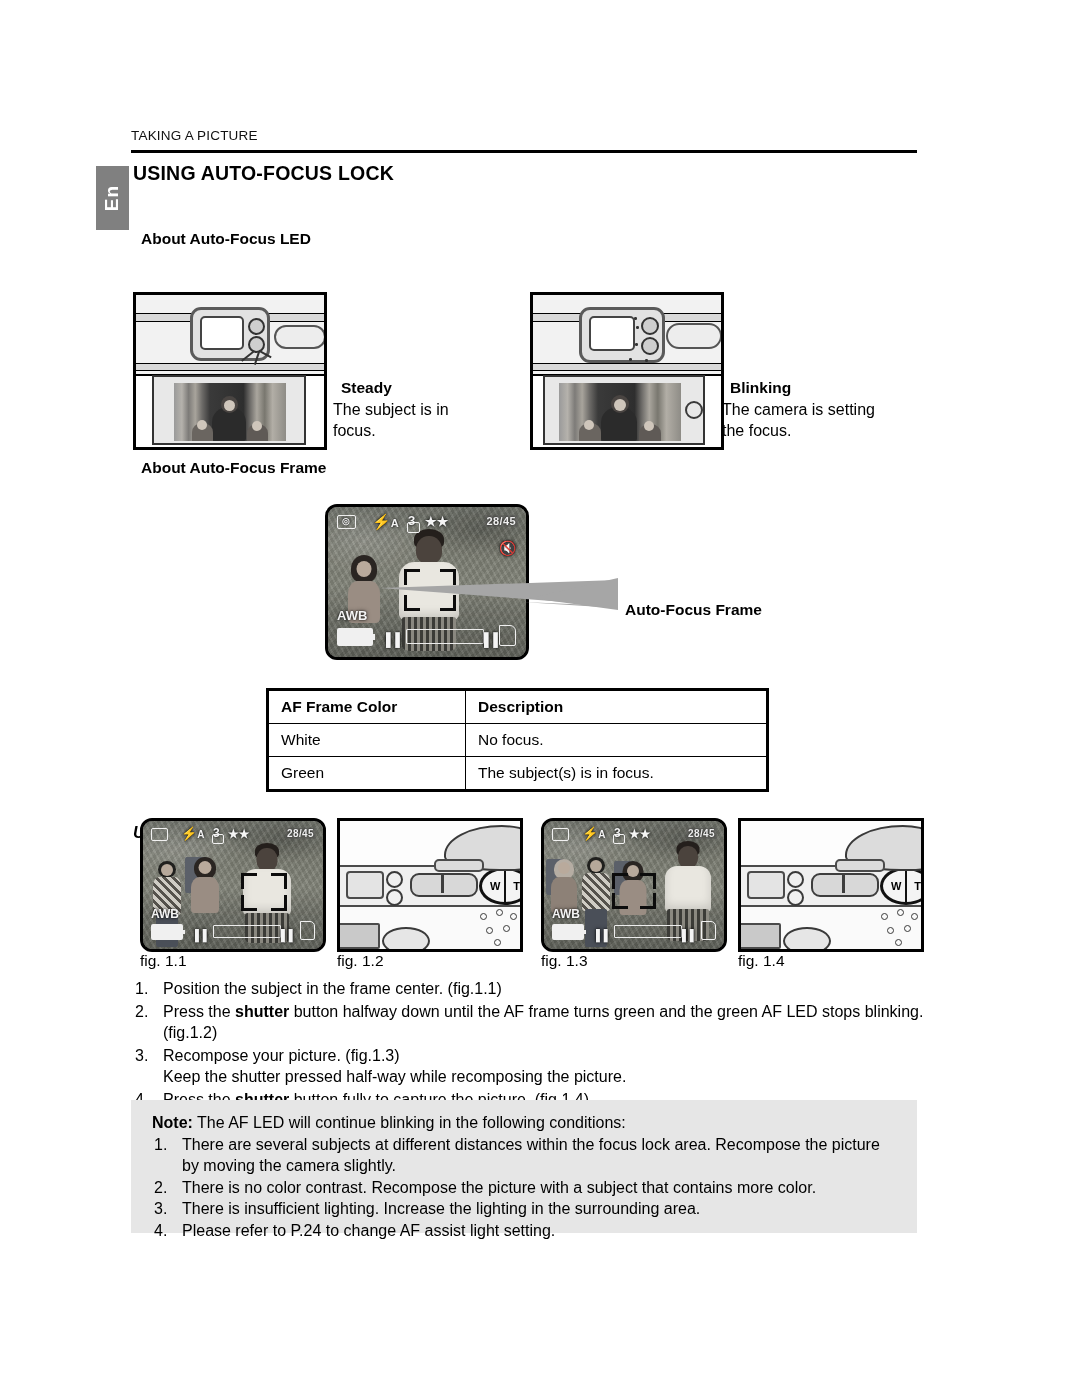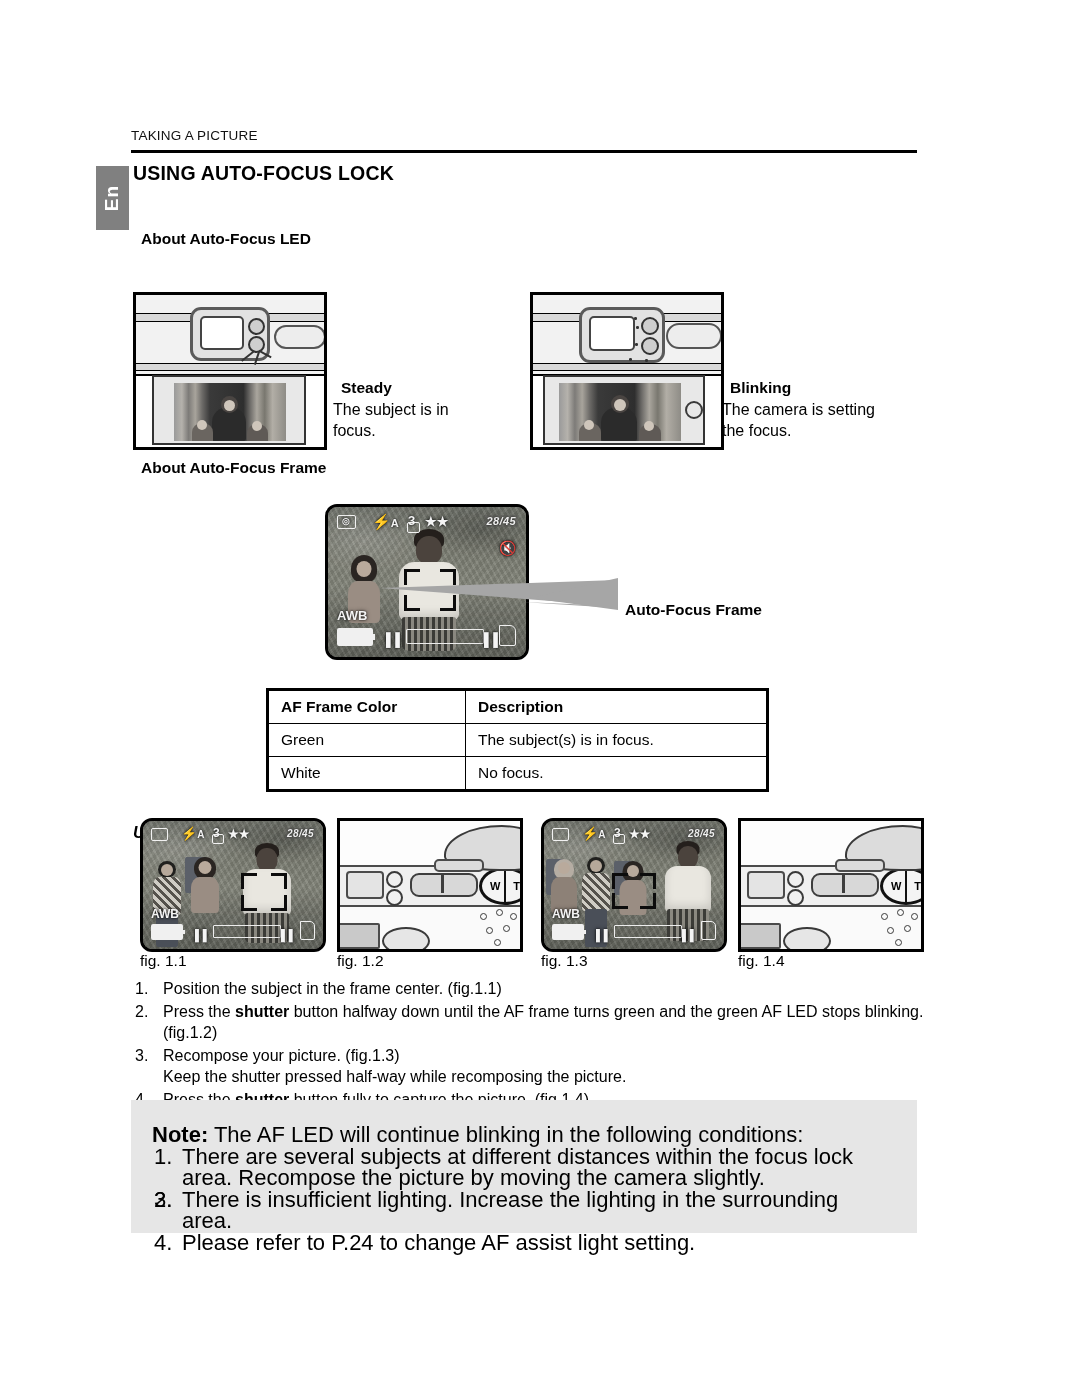--- a/index.html
+++ b/index.html
@@ -338,21 +338,20 @@
   .counter {
     position: absolute;
     z-index: 7;
     color: #efefef;
     font-size: 11px;
     font-weight: bold;
     letter-spacing: .4px;
     background: rgba(90,90,88,.45);
     padding: 0 2px;
     text-shadow: 0 0 2px rgba(0,0,0,.8);
-    font-style: italic;
   }
   .battery {
     position: absolute;
     z-index: 7;
     border: 2px solid #f0f0f0;
     border-radius: 2px;
     background: #f0f0f0;
   }
   .battery::after {
     content: "";
@@ -509,23 +508,23 @@
     position: absolute;
     left: 131px;
     top: 1100px;
     width: 786px;
     height: 133px;
     background: #e6e6e6;
   }
   .note-inner {
     position: absolute;
     left: 21px;
-    top: 24px;
+    top: 12px;
     width: 740px;
-    font-size: 22px;
+    font-size: 16px;
     line-height: 21.5px;
   }
   .note-line {
     position: relative;
     padding-left: 30px;
   }
   .note-line .num {
     position: absolute;
     left: 2px;
     top: 0;
@@ -675,26 +674,26 @@
 
   <table class="af-table" style="left:266px; top:688px;">
     <thead>
       <tr>
         <th class="col-a">AF Frame Color</th>
         <th class="col-b">Description</th>
       </tr>
     </thead>
     <tbody>
       <tr>
+        <td class="col-a">White</td>
+        <td class="col-b">No focus.</td>
+      </tr>
+      <tr>
         <td class="col-a">Green</td>
         <td class="col-b">The subject(s) is in focus.</td>
-      </tr>
-      <tr>
-        <td class="col-a">White</td>
-        <td class="col-b">No focus.</td>
       </tr>
     </tbody>
   </table>
 
   <div class="italic-head" style="left:133px; top:787px;">Using the focus lock:</div>
 
   <div class="lcd" style="left:140px; top:818px; width:180px; height:128px;">
     <div class="scene"></div>
     <div class="kid" style="left:6px; top:40px; width:36px; height:86px;">
       <div class="hair" style="top:0; width:18px; height:17px;"></div>
@@ -858,20 +857,21 @@
     <div class="note-inner">
       <div class="note-line note-first">
         <b class="inline">Note:</b><span> The AF LED will continue blinking in the following conditions:</span>
       </div>
       <div class="note-line">
         <span class="num">1.</span>
         <span>There are several subjects at different distances within the focus lock area. Recompose the picture by moving the camera slightly.</span>
       </div>
       <div class="note-line">
         <span class="num">2.</span>
+        <span>There is no color contrast. Recompose the picture with a subject that contains more color.</span>
       </div>
       <div class="note-line">
         <span class="num">3.</span>
         <span>There is insufficient lighting. Increase the lighting in the surrounding area.</span>
       </div>
       <div class="note-line">
         <span class="num">4.</span>
         <span>Please refer to P.24 to change AF assist light setting.</span>
       </div>
     </div>

